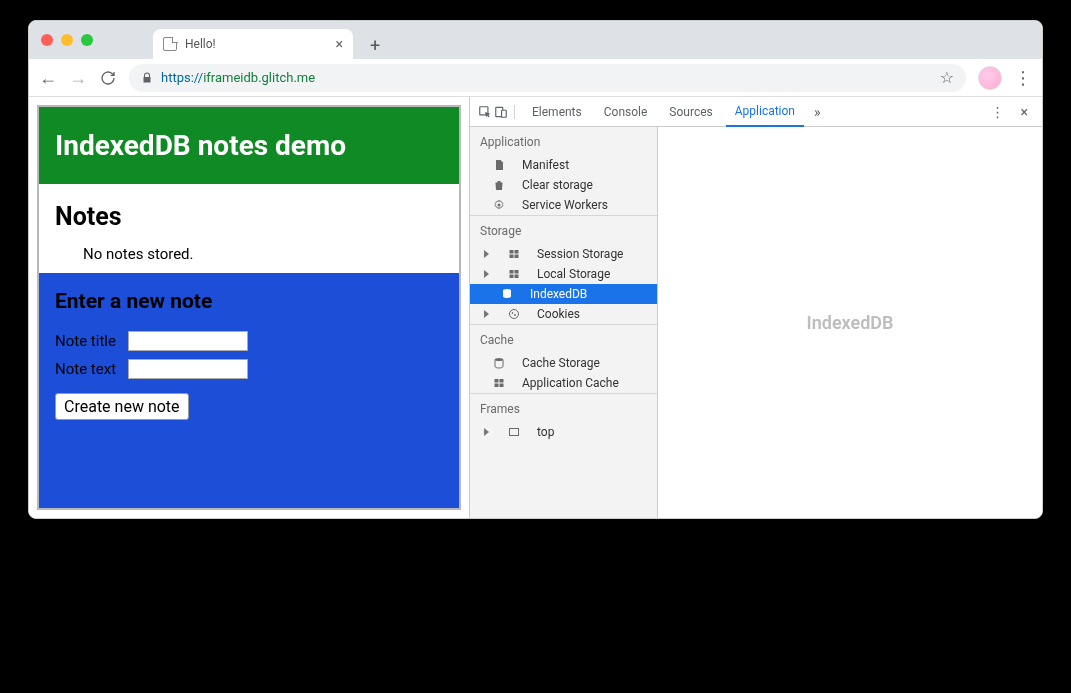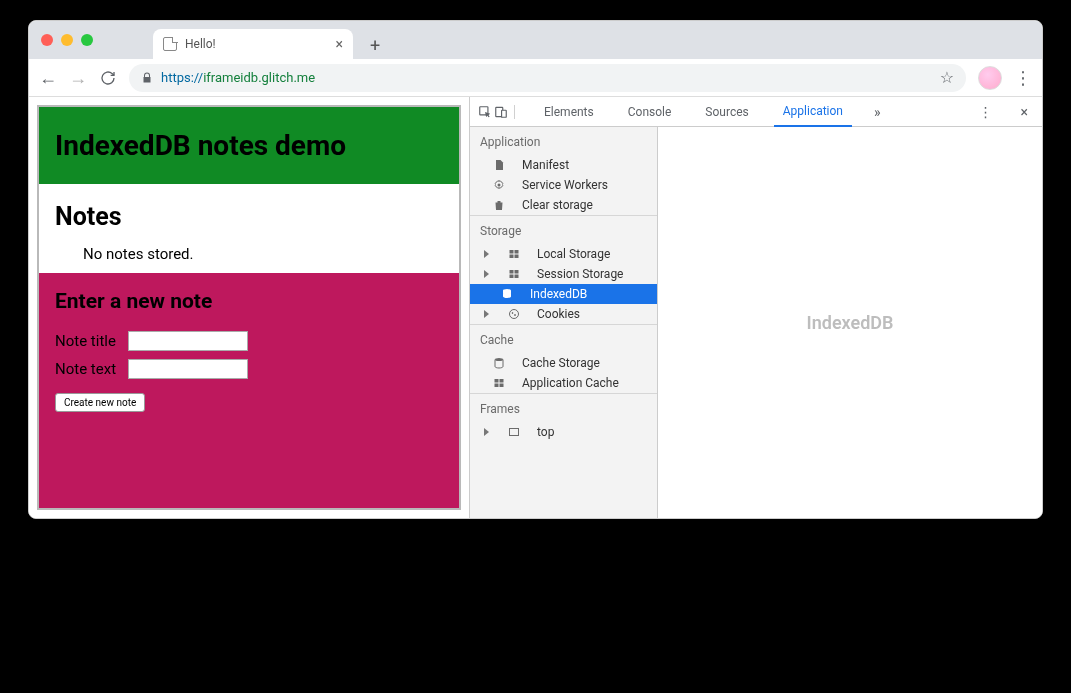--- a/index.html
+++ b/index.html
@@ -26,33 +26,33 @@
   .url-host{color:#15803d;}
   .url-path{color:#5f6368;}
   .star{margin-left:auto;color:#5f6368;font-size:16px;}
   .avatar{width:24px;height:24px;border-radius:50%;background:radial-gradient(circle at 40% 35%,#fce,#fac);border:1px solid #ddd;}
   .kebab{font-size:18px;color:#5f6368;}
   
   .content{flex:1;display:flex;overflow:hidden;}
   
   .page{flex:0 0 440px;background:#fff;padding:8px;}
   .pageinner{border:2px solid #b9b9b9;background:#fff;height:100%;display:flex;flex-direction:column;}
-  .pg-header{background:#108a24;color:#000000;padding:22px 16px;font-size:28px;font-weight:700;}
+  .pg-header{background:#108a24;color:#ffffff;padding:22px 16px;font-size:28px;font-weight:700;}
   .pg-sec{padding:18px 16px 10px 16px;}
   .pg-sec h2{font-size:25px;font-weight:700;margin-bottom:14px;}
   .nonotes{padding-left:28px;font-size:15px;}
-  .pg-form{background:#be185d;padding:16px 16px 24px 16px;margin-top:auto;flex:1;}
+  .pg-form{background:#1d4ed8;padding:16px 16px 24px 16px;margin-top:auto;flex:1;}
   .pg-form h2{font-size:21px;font-weight:700;margin-bottom:18px;}
   .frow{display:flex;align-items:center;gap:3px;margin-bottom:8px;font-size:15px;}
   .frow label{min-width:70px;}
   .frow input{width:120px;height:20px;border:1px solid #aaa;background:#fff;font-size:13px;padding:0 4px;}
-  .cbtn{margin-top:6px;background:#fff;border:1px solid #999;font-size:10px;padding:3px 8px;border-radius:3px;}
+  .cbtn{margin-top:6px;background:#fff;border:1px solid #999;font-size:16px;padding:3px 8px;border-radius:3px;}
   
   .devtools{flex:1;display:flex;flex-direction:column;border-left:1px solid #ccc;background:#fff;}
-  .dt-tabs{height:30px;border-bottom:1px solid #ccc;display:flex;align-items:center;padding:0 8px;font-size:12px;color:#5f6368;gap:16px;justify-content:space-between;}
+  .dt-tabs{height:30px;border-bottom:1px solid #ccc;display:flex;align-items:center;padding:0 8px;font-size:12px;color:#5f6368;gap:4px;justify-content:space-between;}
   .dt-tabs .dtab{padding:0 9px;height:100%;display:flex;align-items:center;cursor:default;}
   .dt-tabs .dtab.active{color:#1a73e8;border-bottom:2px solid #1a73e8;margin-bottom:-1px;}
   .dt-tabs .spacer{flex:1;}
   .dt-tabs .more, .dt-tabs .xbtn{padding:0 6px;font-size:14px;}
   .inspect-ico{display:inline-flex;gap:2px;padding-right:6px;border-right:1px solid #d0d0d0;margin-right:4px;}
   .inspect-ico span{width:14px;height:14px;}
   .inspect-ico svg{display:block;}
   .dt-body{flex:1;display:flex;overflow:hidden;}
   .dt-side{width:188px;background:#f3f3f3;border-right:1px solid #ccc;font-size:12px;color:#333;overflow:auto;}
   .grp-title{padding:8px 10px 6px 10px;color:#6b6b6b;font-size:12px;}
@@ -168,60 +168,60 @@
             <span class="ico">
                 <svg width="12" height="12" viewBox="0 0 24 24" fill="#6b6b6b">
                   <path d="M6 2h9l5 5v15H6z"></path>
                 </svg>
               </span>
             <span>Manifest</span>
           </div>
           <div class="item">
             <span class="ico">
                 <svg width="12" height="12" viewBox="0 0 24 24" fill="#6b6b6b">
+                  <path d="M5 7h14l-1 15H6zM9 4h6v3H9z"></path>
+                </svg>
+              </span>
+            <span>Clear storage</span>
+          </div>
+          <div class="item">
+            <span class="ico">
+                <svg width="12" height="12" viewBox="0 0 24 24" fill="#6b6b6b">
                   <circle cx="12" cy="12" r="3"></circle>
                   <path d="M12 2l1 3 3-1 1 3 3 1-1 3 1 3-3 1-1 3-3-1-1 3-1-3-3 1-1-3-3-1 1-3-1-3 3-1 1-3 3 1z" fill="none" stroke="#6b6b6b" stroke-width="1.5"></path>
                 </svg>
               </span>
             <span>Service Workers</span>
-          </div>
-          <div class="item">
-            <span class="ico">
-                <svg width="12" height="12" viewBox="0 0 24 24" fill="#6b6b6b">
-                  <path d="M5 7h14l-1 15H6zM9 4h6v3H9z"></path>
-                </svg>
-              </span>
-            <span>Clear storage</span>
           </div>
           <hr class="sep">
 
           <div class="grp-title">Storage</div>
           <div class="item hasexp">
             <span class="exp"></span>
             <span class="ico">
                 <svg width="12" height="12" viewBox="0 0 24 24" fill="#6b6b6b">
                   <rect x="3" y="4" width="8" height="7"></rect>
                   <rect x="13" y="4" width="8" height="7"></rect>
                   <rect x="3" y="13" width="8" height="7"></rect>
                   <rect x="13" y="13" width="8" height="7"></rect>
                 </svg>
               </span>
-            <span>Local Storage</span>
+            <span>Session Storage</span>
           </div>
           <div class="item hasexp">
             <span class="exp"></span>
             <span class="ico">
                 <svg width="12" height="12" viewBox="0 0 24 24" fill="#6b6b6b">
                   <rect x="3" y="4" width="8" height="7"></rect>
                   <rect x="13" y="4" width="8" height="7"></rect>
                   <rect x="3" y="13" width="8" height="7"></rect>
                   <rect x="13" y="13" width="8" height="7"></rect>
                 </svg>
               </span>
-            <span>Session Storage</span>
+            <span>Local Storage</span>
           </div>
           <div class="item sub sel">
             <span class="ico">
                 <svg width="12" height="12" viewBox="0 0 24 24" fill="#fff">
                   <ellipse cx="12" cy="5" rx="8" ry="3"></ellipse>
                   <path d="M4 5v6c0 1.7 3.6 3 8 3s8-1.3 8-3V5"></path>
                   <path d="M4 11v6c0 1.7 3.6 3 8 3s8-1.3 8-3v-6"></path>
                 </svg>
               </span>
             <span>IndexedDB</span>

